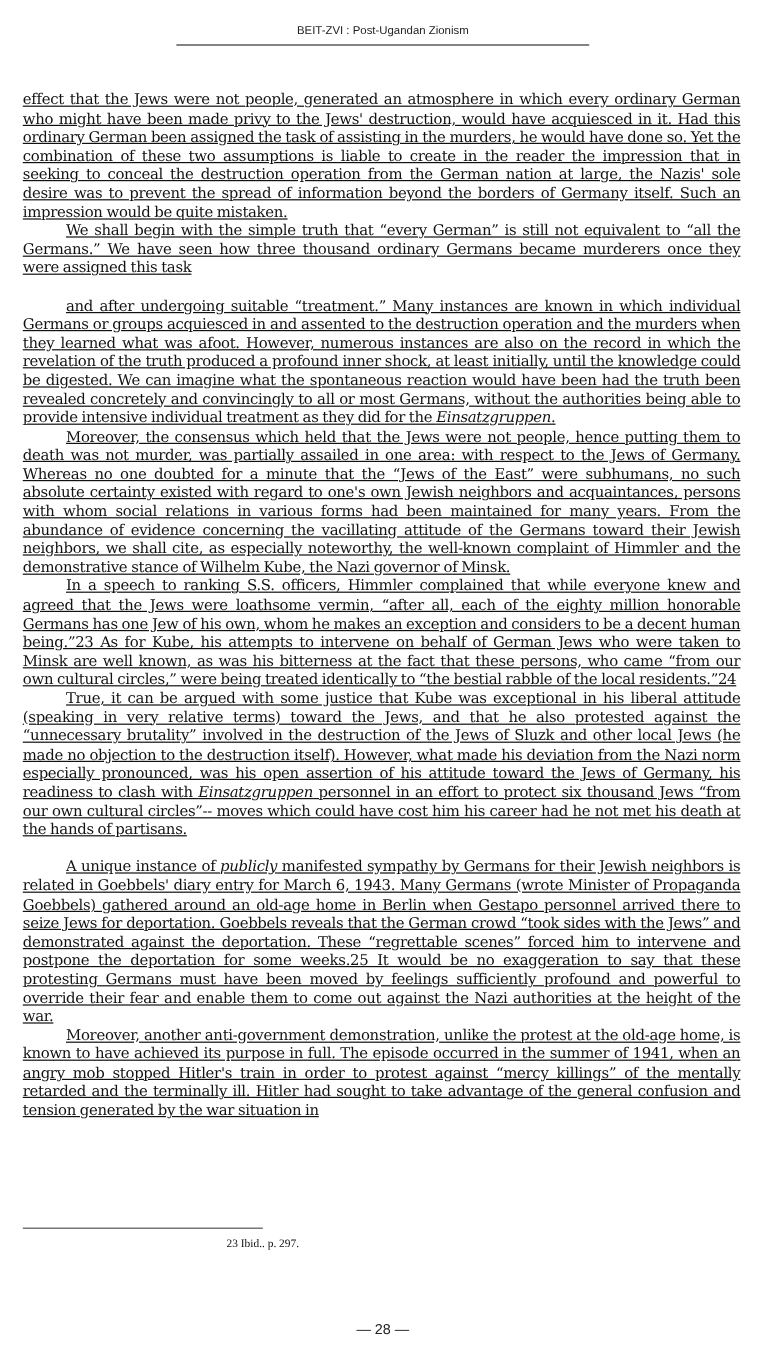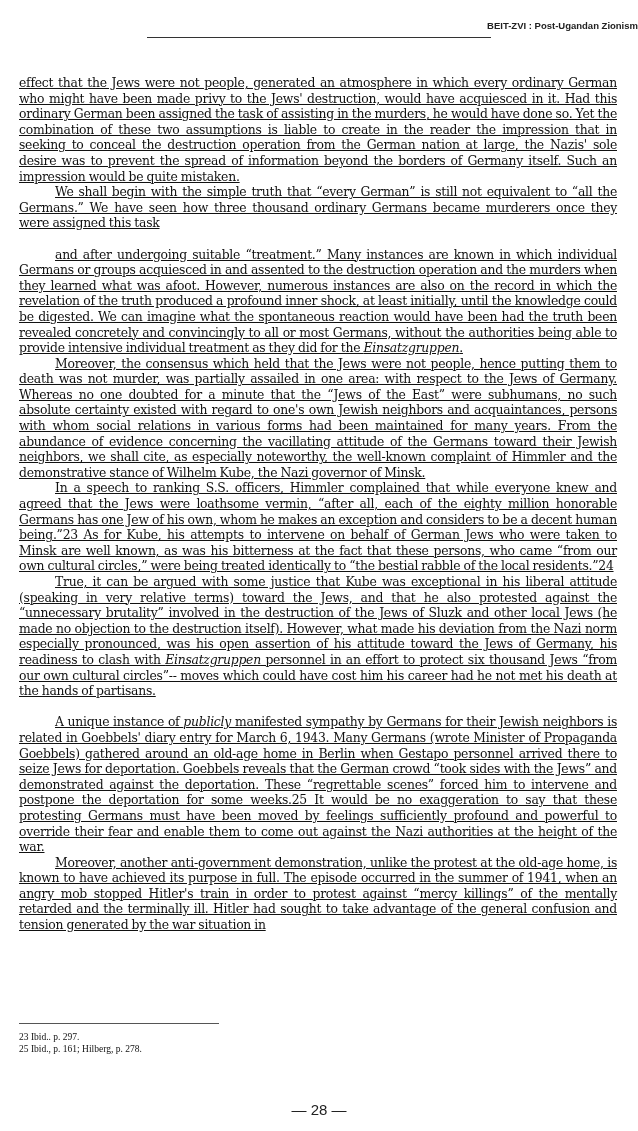--- a/index.html
+++ b/index.html
@@ -1,19 +1,19 @@
 <!DOCTYPE html>
 <html><head>
 <meta charset="utf-8">
 <style>
   html, body { margin: 0; padding: 0; background: #ffffff; }
   body { width: 638px; height: 1131px; position: relative; overflow: hidden; color: #111; }
   .header {
-    position: absolute; top: 20px; left: 0; width: 638px; text-align: right;
-    font-family: "Liberation Sans", sans-serif; font-size: 9.5px; color: #222; font-weight: bold;
+    position: absolute; top: 20px; left: 0; width: 638px; text-align: center;
+    font-family: "Liberation Sans", sans-serif; font-size: 9.5px; color: #222;
   }
   .header-rule {
     position: absolute; top: 37px; left: 147px; width: 344px; height: 0;
     border-top: 1px solid #333;
   }
   .body-text {
     position: absolute; top: 75px; left: 19px; width: 598px;
     font-family: "DejaVu Serif", serif; font-size: 12.4px; line-height: 15.6px;
     text-align: justify; letter-spacing: -0.25px; word-spacing: -0.5px;
   }
@@ -22,24 +22,24 @@
   .gap { height: 15.6px; }
   em { font-style: italic; }
   .fn-rule {
     position: absolute; top: 1023px; left: 19px; width: 200px; height: 0;
     border-top: 1px solid #555;
   }
   .footnotes {
     position: absolute; top: 1032px; left: 19px; width: 400px;
     font-family: "Liberation Serif", serif; font-size: 9.5px; line-height: 11.5px; color: #111;
   }
-  .footnotes div { margin: 0; }
+  .footnotes div { margin: 0; text-align: center; }
   .pagenum {
     position: absolute; top: 1101px; left: 0; width: 638px; text-align: center;
-    font-family: "Liberation Sans", sans-serif; font-size: 15px; color: #222;
+    font-family: "Liberation Sans", sans-serif; font-size: 12px; color: #222;
   }
 </style>
 </head>
 <body>
 
 <div class="header">BEIT-ZVI : Post-Ugandan Zionism</div>
 <div class="header-rule"></div>
 
 <div class="body-text">
   <p>effect that the Jews were not people, generated an atmosphere in which every ordinary German who might have been made privy to the Jews' destruction, would have acquiesced in it. Had this ordinary German been assigned the task of assisting in the murders, he would have done so. Yet the combination of these two assumptions is liable to create in the reader the impression that in seeking to conceal the destruction operation from the German nation at large, the Nazis' sole desire was to prevent the spread of information beyond the borders of Germany itself. Such an impression would be quite mistaken.</p>
@@ -50,16 +50,15 @@
   <p class="indent">In a speech to ranking S.S. officers, Himmler complained that while everyone knew and agreed that the Jews were loathsome vermin, “after all, each of the eighty million honorable Germans has one Jew of his own, whom he makes an exception and considers to be a decent human being.”23 As for Kube, his attempts to intervene on behalf of German Jews who were taken to Minsk are well known, as was his bitterness at the fact that these persons, who came “from our own cultural circles,” were being treated identically to “the bestial rabble of the local residents.”24</p>
   <p class="indent"><span>True, it can be argued with some justice that Kube was exceptional in his liberal attitude (speaking in very relative terms) toward the Jews, and that he also protested against the “unnecessary brutality” involved in the destruction of the Jews of Sluzk and other local Jews (he made no objection to the destruction itself). However, what made his deviation from the Nazi norm especially pronounced, was his open assertion of his attitude toward the Jews of Germany, his readiness to clash with </span><em>Einsatzgruppen</em><span> personnel in an effort to protect six thousand Jews “from our own cultural circles”-- moves which could have cost him his career had he not met his death at the hands of partisans.</span></p>
   <div class="gap"></div>
   <p class="indent"><span>A unique instance of </span><em>publicly</em><span> manifested sympathy by Germans for their Jewish neighbors is related in Goebbels' diary entry for March 6, 1943. Many Germans (wrote Minister of Propaganda Goebbels) gathered around an old-age home in Berlin when Gestapo personnel arrived there to seize Jews for deportation. Goebbels reveals that the German crowd “took sides with the Jews” and demonstrated against the deportation. These “regrettable scenes” forced him to intervene and postpone the deportation for some weeks.25 It would be no exaggeration to say that these protesting Germans must have been moved by feelings sufficiently profound and powerful to override their fear and enable them to come out against the Nazi authorities at the height of the war.</span></p>
   <p class="indent">Moreover, another anti-government demonstration, unlike the protest at the old-age home, is known to have achieved its purpose in full. The episode occurred in the summer of 1941, when an angry mob stopped Hitler's train in order to protest against “mercy killings” of the mentally retarded and the terminally ill. Hitler had sought to take advantage of the general confusion and tension generated by the war situation in</p>
 </div>
 
 <div class="fn-rule"></div>
 <div class="footnotes">
   <div>23 Ibid.. p. 297.</div>
-  <div>25 Ibid., p. 161; Hilberg, p. 278.</div>
 </div>
 
 <div class="pagenum">—   28   —</div>
 
 </body></html>

